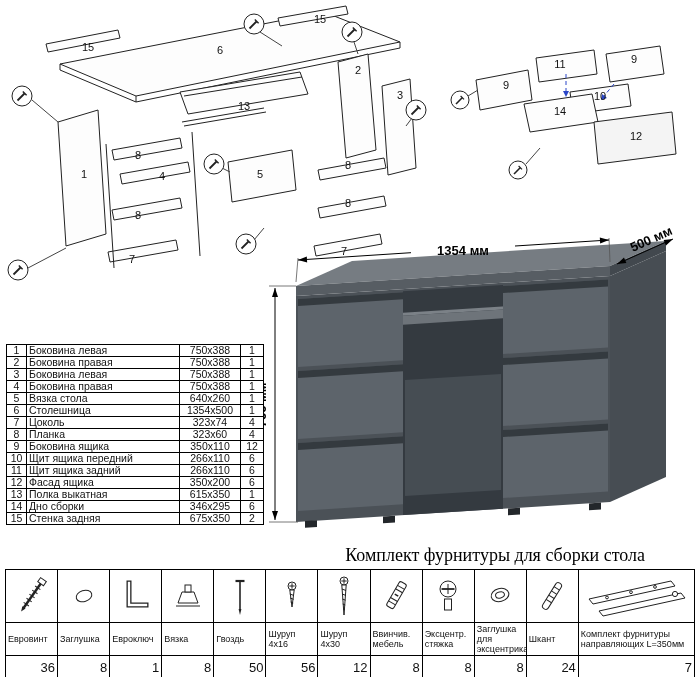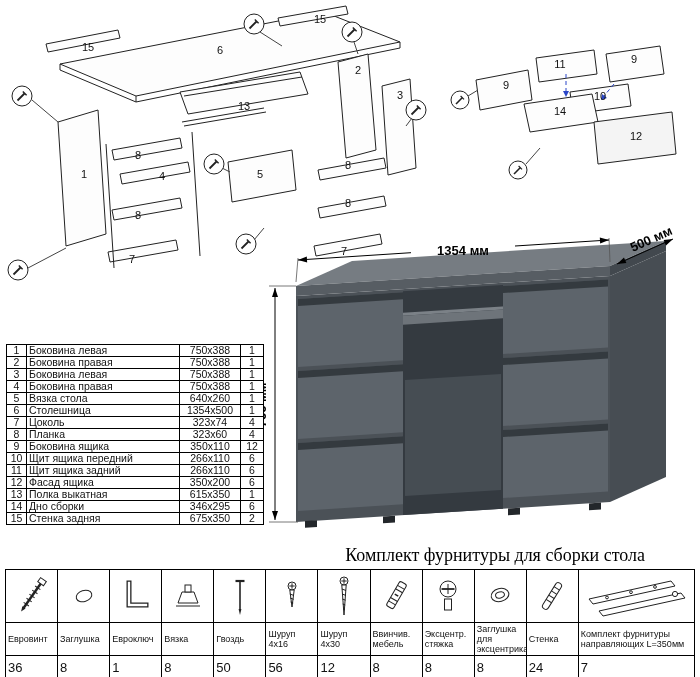--- a/index.html
+++ b/index.html
@@ -21,21 +21,21 @@
   .c-qty{width:18px;text-align:center;}
 
   .hw-heading{position:absolute;left:0;top:545px;width:645px;text-align:right;
               font-family:"Liberation Serif","DejaVu Serif",serif;font-size:18px;color:#000;}
   .hw-table{position:absolute;left:5px;top:569px;width:690px;border-collapse:collapse;
             table-layout:fixed;background:#fff;}
   .hw-table td{border:1px solid #000;vertical-align:middle;padding:1px 2px;overflow:hidden;}
   .hw-icon-cell{height:50px;text-align:center;}
   .hw-icon{margin:0 auto;}
   .hw-label{font-size:9px;line-height:10px;height:24px;text-align:left;vertical-align:middle;}
-  .hw-qty{font-size:13px;height:20px;text-align:left;}
+  .hw-qty{font-size:13px;height:20px;text-align:right;}
 </style>
 </head>
 <body>
 
 <div class="page">
 
   <svg class="main-diagram" width="432" height="338" viewBox="0 0 432 338">
     <defs>
       <g id="g-screw">
         <line x1="-4.5" y1="4.5" x2="2.5" y2="-2.5" stroke="#222" stroke-width="1.8"></line>
@@ -469,21 +469,21 @@
         <td class="hw-label">Евровинт</td>
         <td class="hw-label">Заглушка</td>
         <td class="hw-label">Евроключ</td>
         <td class="hw-label">Вязка</td>
         <td class="hw-label">Гвоздь</td>
         <td class="hw-label">Шуруп 4х16</td>
         <td class="hw-label">Шуруп 4х30</td>
         <td class="hw-label">Ввинчив. мебель</td>
         <td class="hw-label">Эксцентр. стяжка</td>
         <td class="hw-label">Заглушка для эксцентрика</td>
-        <td class="hw-label">Стенка</td>
+        <td class="hw-label">Шкант</td>
         <td class="hw-label">Комплект фурнитуры направляющих L=350мм</td>
       </tr>
       <tr>
         <td class="hw-qty">36</td>
         <td class="hw-qty">8</td>
         <td class="hw-qty">1</td>
         <td class="hw-qty">8</td>
         <td class="hw-qty">50</td>
         <td class="hw-qty">56</td>
         <td class="hw-qty">12</td>

